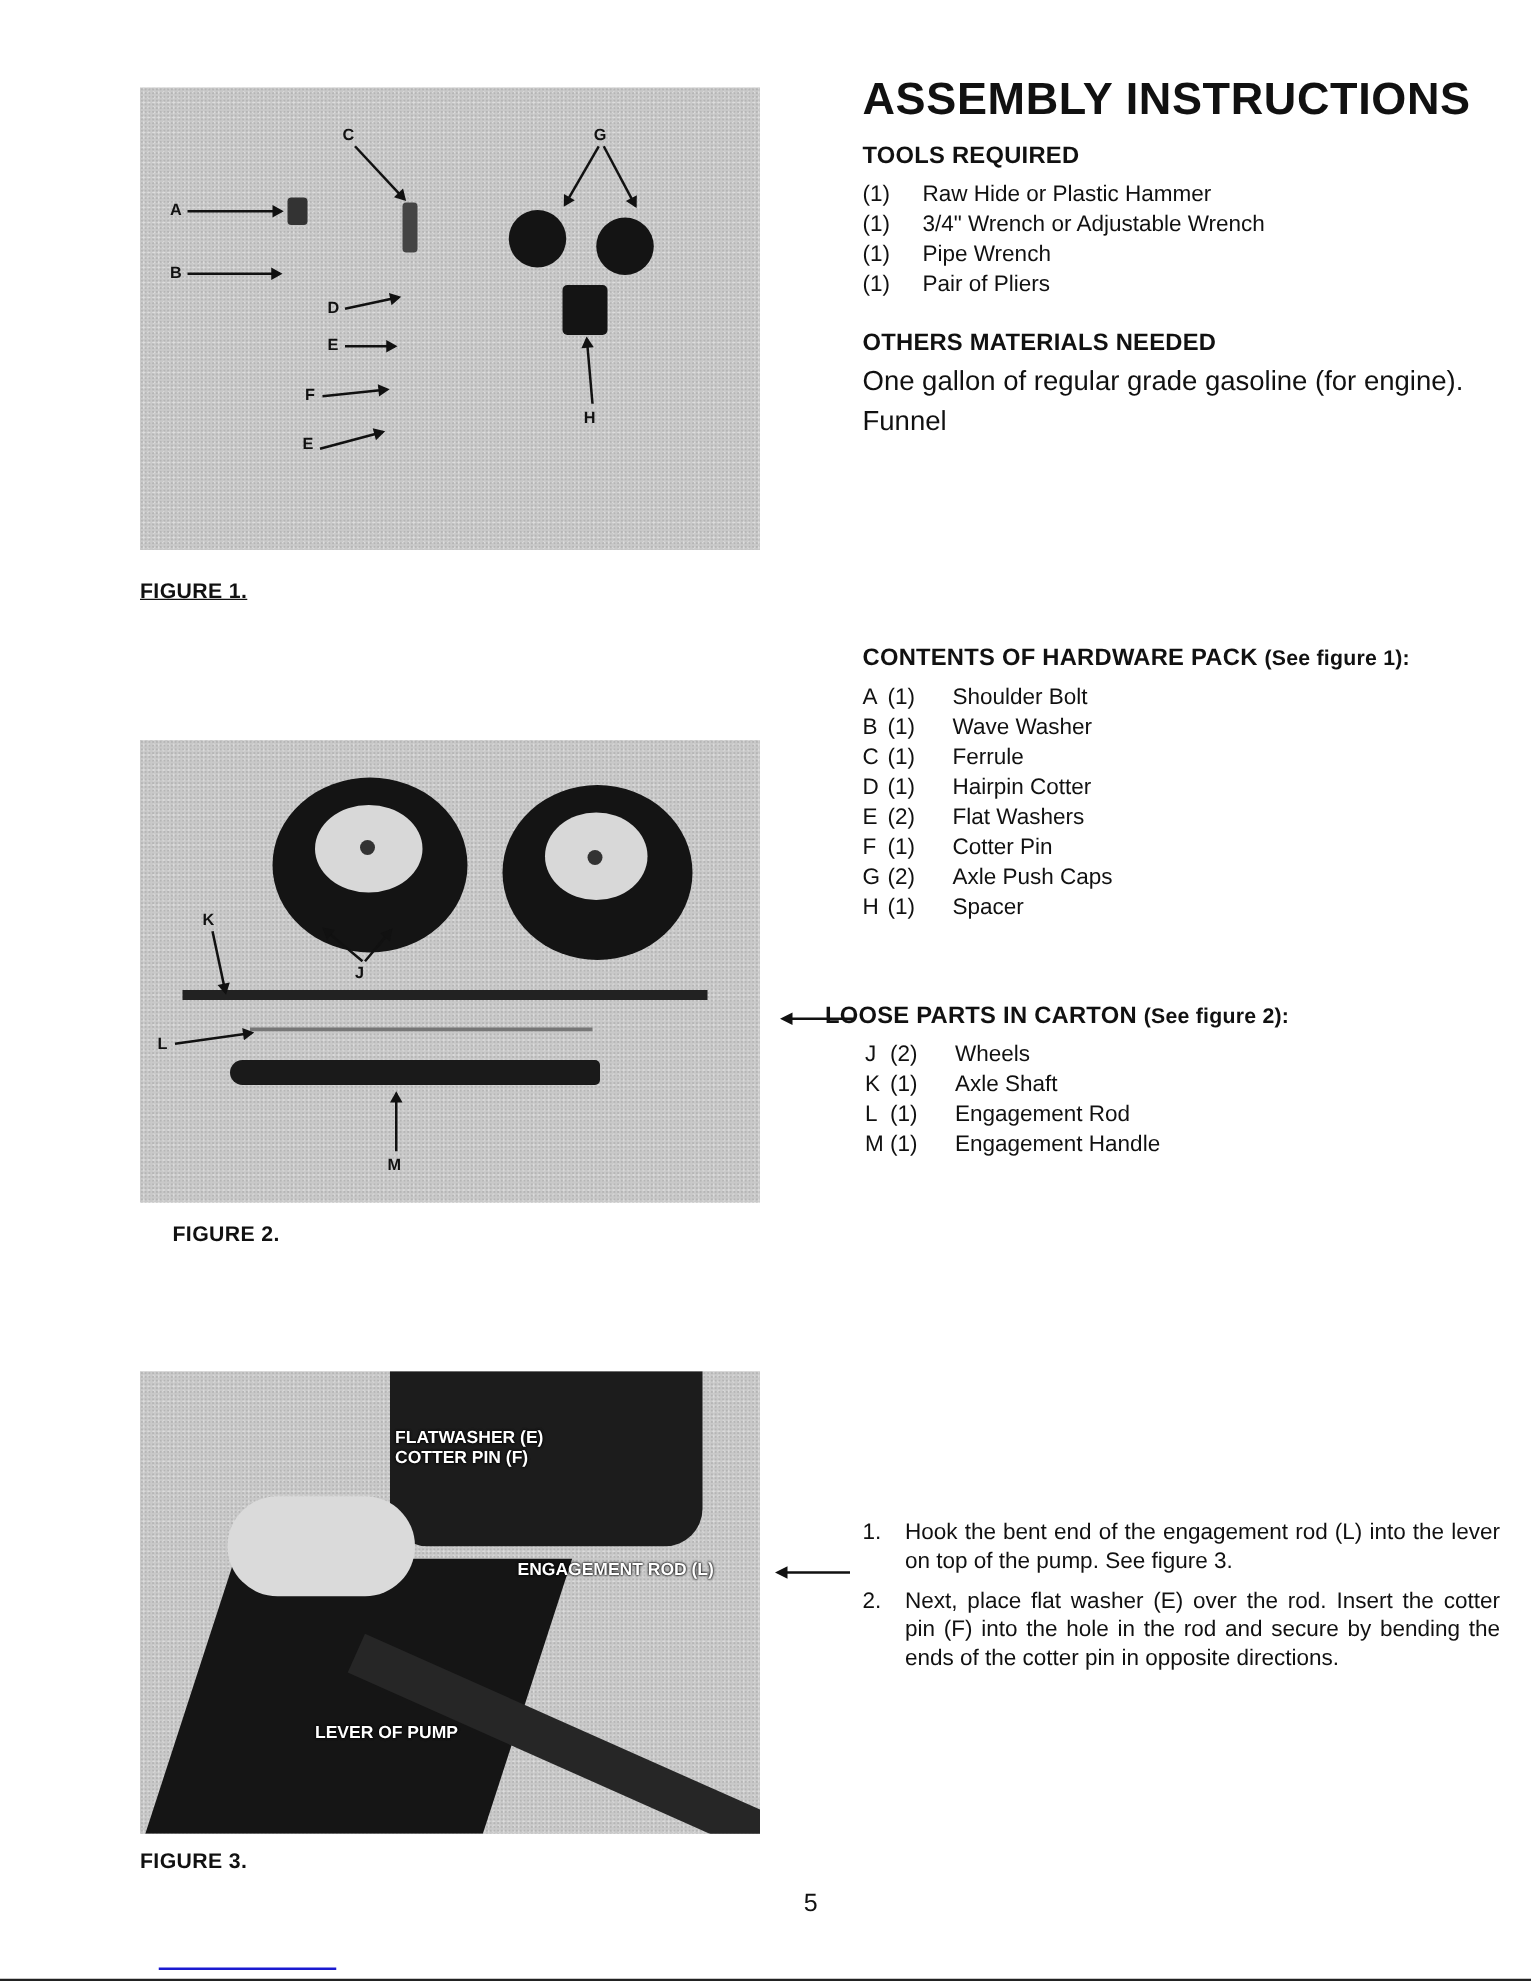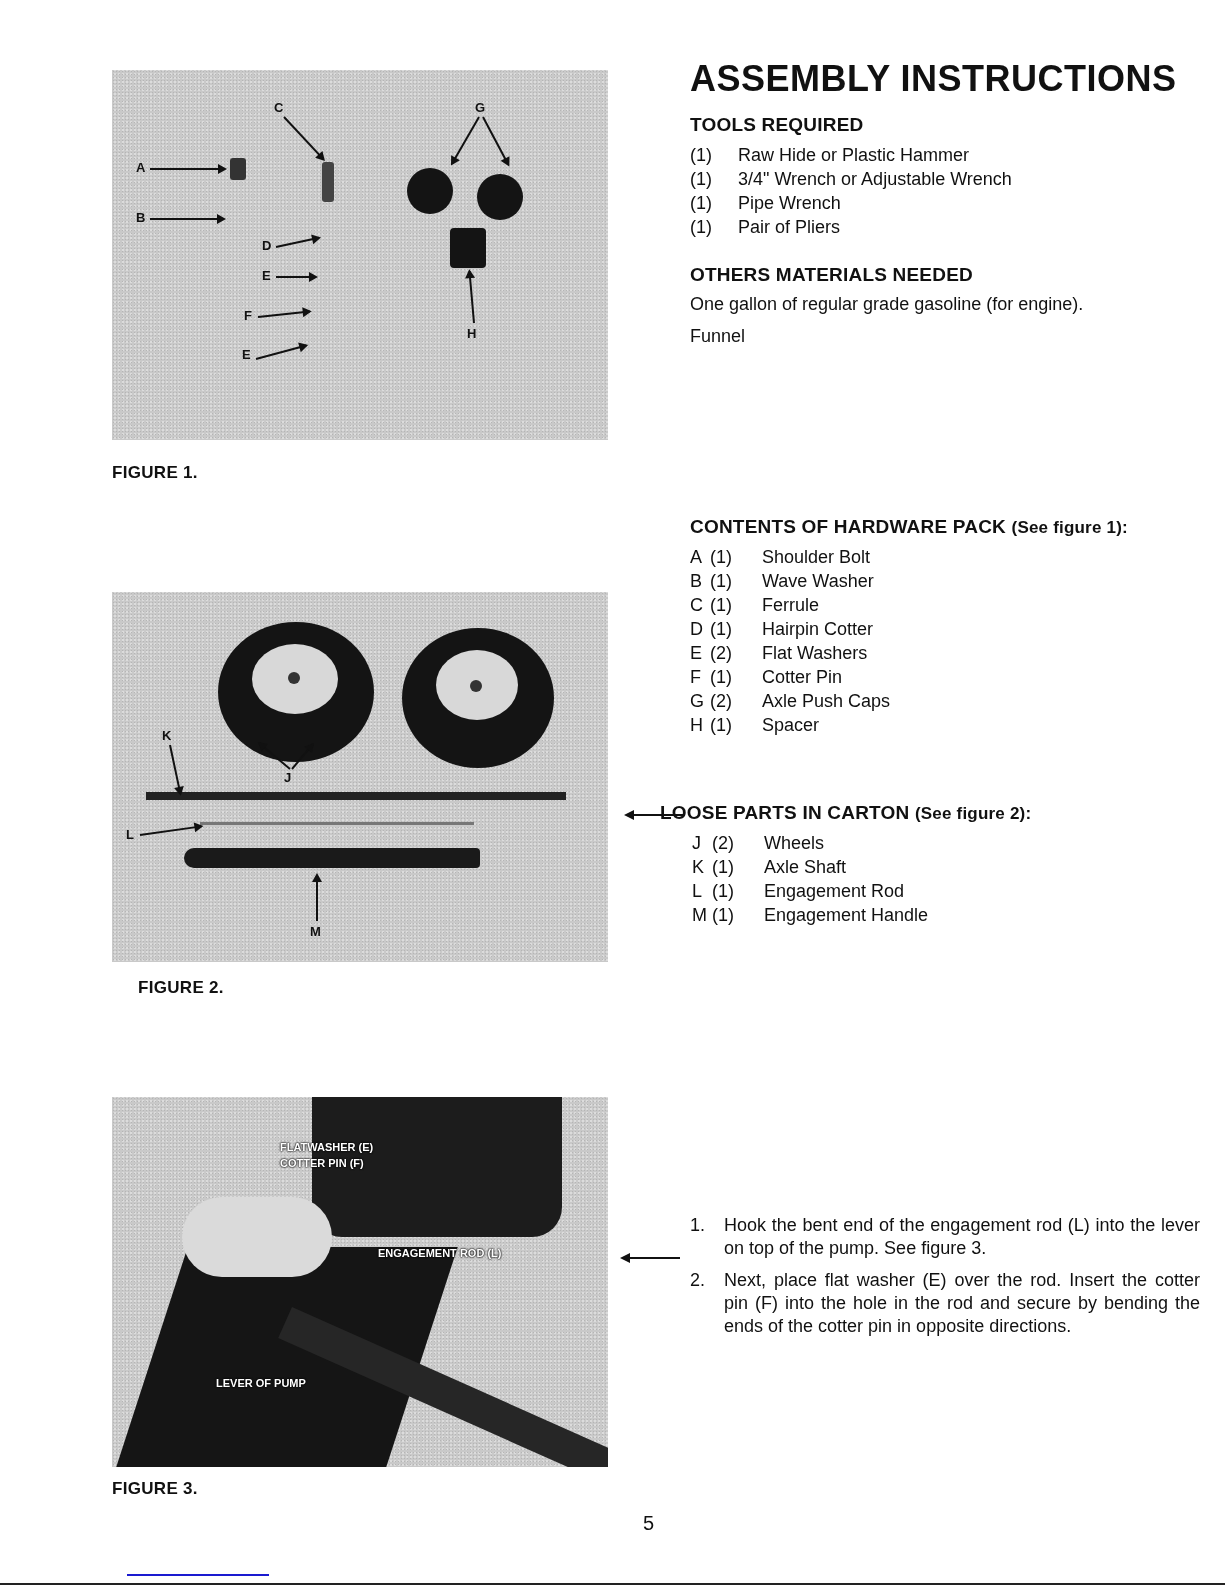--- a/index.html
+++ b/index.html
@@ -15,33 +15,33 @@
                   border-left: 9px solid #111; border-top: 5px solid transparent; border-bottom: 5px solid transparent; }
   .dark { position: absolute; background: #141414; }
   h1.title { position: absolute; left: 690px; top: 58px; margin: 0; font-size: 36px; font-weight: 900; letter-spacing: 0.5px; }
   .sec-h { position: absolute; font-size: 19px; font-weight: bold; letter-spacing: 0.2px; }
   .sec-h .small { font-size: 17px; }
   .rows { position: absolute; font-size: 18px; line-height: 24px; }
   .row { display: flex; white-space: nowrap; }
   .row .q { width: 48px; }
   .row .lt { width: 20px; }
   .row .q2 { width: 52px; }
-  .para { position: absolute; font-size: 18px; line-height: 23px; text-align: justify; width: 508px; }
+  .para { position: absolute; font-size: 22px; line-height: 23px; text-align: justify; width: 508px; }
   .para p { margin: 0 0 9px 0; }
   .steps { position: absolute; left: 690px; top: 1214px; width: 510px; font-size: 18px; line-height: 23px; }
   .step { display: flex; margin-bottom: 9px; }
   .step .n { width: 34px; flex: none; }
   .step .t { text-align: justify; flex: 1; }
   .pointer { position: absolute; height: 2px; background: #111; }
   .pointer::before { content: ""; position: absolute; left: -4px; top: -4px;
                      border-right: 10px solid #111; border-top: 5px solid transparent; border-bottom: 5px solid transparent; }
   .page-num { position: absolute; left: 643px; top: 1512px; font-size: 20px; }
   .link-line { position: absolute; left: 127px; top: 1574px; width: 142px; height: 2px; background: #1a1ad0; }
   .bottom-rule { position: absolute; left: 0; top: 1583px; width: 1225px; height: 2px; background: #222; }
-  .ov { position: absolute; font-weight: bold; color: #fff; font-size: 11px; text-shadow: 0 0 2px #000, 0 0 2px #000; }
+  .ov { position: absolute; font-weight: bold; color: #fff; font-size: 14px; text-shadow: 0 0 2px #000, 0 0 2px #000; padding-left: 36px; }
 </style>
 </head>
 <body>
 
 <div class="photo" style="left:112px;top:70px;width:496px;height:370px;">
   <div class="dark" style="left:118px;top:88px;width:16px;height:22px;border-radius:3px;background:#333;"></div>
   <div class="dark" style="left:210px;top:92px;width:12px;height:40px;border-radius:3px;background:#444;"></div>
   <div class="dark" style="left:295px;top:98px;width:46px;height:46px;border-radius:50%;"></div>
   <div class="dark" style="left:365px;top:104px;width:46px;height:46px;border-radius:50%;"></div>
   <div class="dark" style="left:338px;top:158px;width:36px;height:40px;border-radius:4px;"></div>
@@ -58,21 +58,21 @@
   <span class="lbl" style="left:132px;top:238px;">F</span>
   <div class="arrow" style="left:146px;top:246px;width:52px;transform:rotate(-6deg);"></div>
   <span class="lbl" style="left:130px;top:277px;">E</span>
   <div class="arrow" style="left:144px;top:288px;width:52px;transform:rotate(-15deg);"></div>
   <span class="lbl" style="left:363px;top:30px;">G</span>
   <div class="arrow" style="left:367px;top:46px;width:54px;transform:rotate(120deg);"></div>
   <div class="arrow" style="left:371px;top:46px;width:54px;transform:rotate(62deg);"></div>
   <span class="lbl" style="left:355px;top:256px;">H</span>
   <div class="arrow" style="left:362px;top:252px;width:52px;transform:rotate(-95deg);"></div>
 </div>
-<div class="fig-caption" style="left:112px;top:463px;">FIGURE 1.</div>
+<div class="fig-caption" style="left:112px;top:463px;text-decoration:underline;">FIGURE 1.</div>
 
 <div class="photo" style="left:112px;top:592px;width:496px;height:370px;">
   <div class="dark" style="left:106px;top:30px;width:156px;height:140px;border-radius:50%;">
     <div style="position:absolute;left:34px;top:22px;width:86px;height:70px;border-radius:50%;background:#d8d8d8;"></div>
     <div style="position:absolute;left:70px;top:50px;width:12px;height:12px;border-radius:50%;background:#333;"></div>
   </div>
   <div class="dark" style="left:290px;top:36px;width:152px;height:140px;border-radius:50%;">
     <div style="position:absolute;left:34px;top:22px;width:82px;height:70px;border-radius:50%;background:#d8d8d8;"></div>
     <div style="position:absolute;left:68px;top:52px;width:12px;height:12px;border-radius:50%;background:#333;"></div>
   </div>

